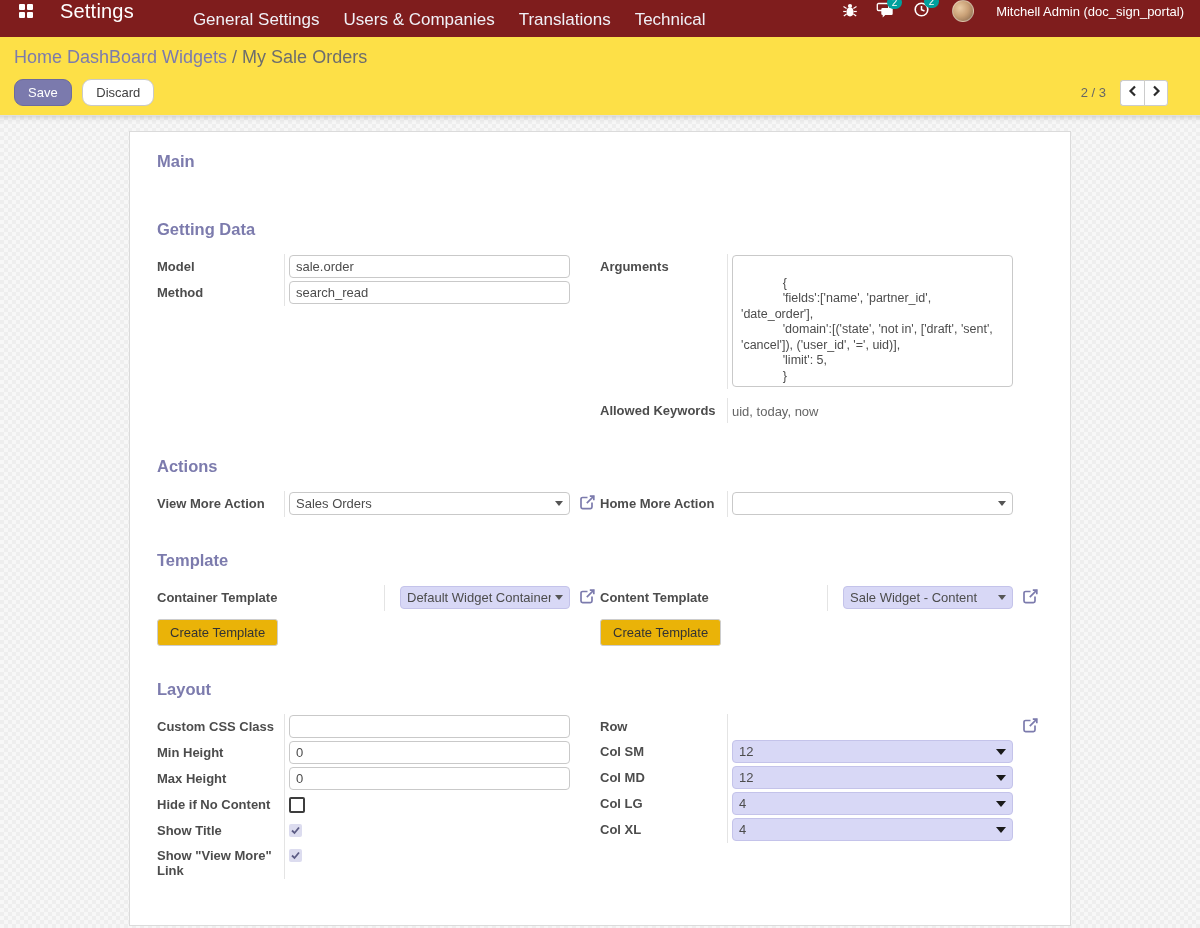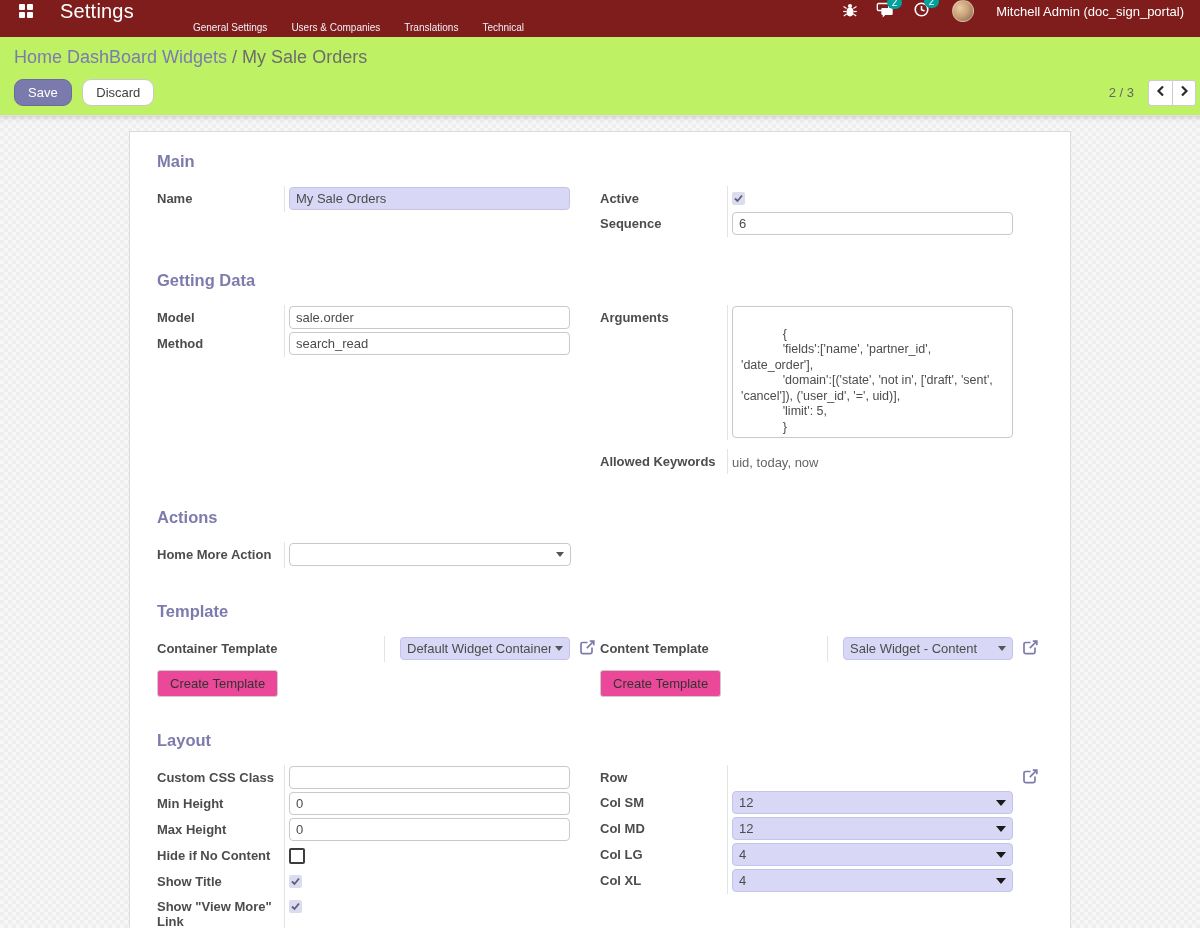--- a/index.html
+++ b/index.html
@@ -4,31 +4,31 @@
 <style>
   * { box-sizing: border-box; margin: 0; padding: 0; }
   html, body { width: 1200px; height: 928px; overflow: hidden; }
   body { font-family: "Liberation Sans", sans-serif; font-size: 13px; color: #4c4c4c; background: #fff; }
 
   
   .navbar { height: 37px; background: #7f1d1d; display: flex; align-items: flex-start; padding: 0 16px 0 14px; color: #fff; }
   .apps-btn { width: 24px; height: 24px; display: flex; align-items: center; justify-content: center; cursor: pointer; margin-right: 22px; }
   .nav-title { font-size: 20px; font-weight: 400; margin-right: 48px; letter-spacing: .2px; }
   .nav-menu { display: flex; align-items: center; gap: 2px; }
-  .nav-item { padding: 22px 11px; font-size: 10px; color: #f0f0f6; cursor: pointer; }
+  .nav-item { padding: 10px 11px; font-size: 17px; color: #f0f0f6; cursor: pointer; }
   .nav-spacer { flex: 1; }
   .systray { display: flex; align-items: center; gap: 18px; }
   .tray-icon { position: relative; display: flex; align-items: center; cursor: pointer; }
   .badge { position: absolute; top: -6px; left: 11px; background: #00a09d; color: #fff; font-size: 10px; line-height: 13px; min-width: 15px; text-align: center; border-radius: 8px; padding: 0 3px; }
   .user-zone { display: flex; align-items: center; gap: 22px; cursor: pointer; margin-left: 4px; }
   .avatar { width: 22px; height: 22px; border-radius: 50%; background: radial-gradient(circle at 35% 35%, #e9cba4 0%, #caa177 45%, #7d6046 100%); border: 1px solid rgba(255,255,255,.35); }
   .user-name { font-size: 13px; color: #fff; }
 
   
-  .control-panel { background: #bef264; padding: 10px 4px 9px 14px; border-bottom: 1px solid #e0e0e0; }
+  .control-panel { background: #fde047; padding: 10px 32px 9px 14px; border-bottom: 1px solid #e0e0e0; }
   .breadcrumb { font-size: 18px; margin-bottom: 11px; color: #6d6d6d; }
   .breadcrumb a { color: #7c7bad; text-decoration: none; cursor: pointer; }
   .bc-sep { margin: 0 5px; color: #6d6d6d; }
   .cp-bottom { display: flex; align-items: center; justify-content: space-between; }
   .btn { font-family: inherit; font-size: 13px; border-radius: 9px; padding: 5px 13px; cursor: pointer; border: 1px solid #c9c9c9; background: #fff; color: #404040; }
   .btn-primary { background: #7b7aad; border-color: #6c6b9e; color: #fff; margin-right: 7px; }
   .pager { display: flex; align-items: center; }
   .pager-value { color: #666; margin-right: 14px; }
   .pager-btns { display: flex; }
   .pager-btn { width: 24px; height: 26px; background: #fff; border: 1px solid #ccc; display: flex; align-items: center; justify-content: center; cursor: pointer; padding: 0; }
@@ -67,21 +67,21 @@
 
   .o-textarea { width: 100%; height: 132px; border: 1px solid #c9c9c9; border-radius: 4px; padding: 4px 8px; font-size: 12.5px; line-height: 15.5px; color: #4c4c4c; white-space: pre-wrap; overflow: hidden; }
   .plain-val { padding-top: 5px; color: #666; }
 
   .cb { display: inline-block; width: 13px; height: 13px; border-radius: 2px; background: #dcdcef; position: relative; margin-top: 5px; cursor: pointer; }
   .cb svg { position: absolute; left: 1px; top: 1px; display: none; }
   .cb.checked svg { display: block; }
   .cb.editable { width: 16px; height: 16px; background: #fff; border: 2px solid #3d3d3d; border-radius: 2px; margin-top: 4px; }
 
   .btnrow { margin-top: 8px; }
-  .btn-secondary { background: #ec4899; border: 1px solid #ccc; color: #333; padding: 5px 12px; border-radius: 3px; font-size: 13px; cursor: pointer; font-family: inherit; }
+  .btn-secondary { background: #eab308; border: 1px solid #ccc; color: #333; padding: 5px 12px; border-radius: 3px; font-size: 13px; cursor: pointer; font-family: inherit; }
 </style>
 </head>
 <body>
 
 <div class="navbar">
   <div class="apps-btn">
     <span>
       <svg width="14" height="14" viewBox="0 0 14 14" fill="#fff">
           <rect x="0" y="0" width="6" height="6" rx="1"></rect>
           <rect x="8" y="0" width="6" height="6" rx="1"></rect>
@@ -164,40 +164,20 @@
         </button>
       </div>
     </div>
   </div>
 </div>
 
 <div class="content">
   <div class="sheet">
 
     <h2 class="section-title">Main</h2>
-    <div class="o-group">
-      <div class="half">
-        <div class="frow">
-          <div class="lbl">Name</div>
-          <div class="fld"><input class="o-input hl" value="My Sale Orders" style=""></div>
-        </div>
-      </div>
-      <div class="half">
-        <div class="frow">
-          <div class="lbl">Active</div>
-          <div class="fld"><span class="cb checked"><svg width="11" height="11" viewBox="0 0 11 11">
-                  <polyline points="2,5.5 4.5,8 9,2.5" fill="none" stroke="#5c5c85" stroke-width="1.8"></polyline>
-                </svg></span></div>
-        </div>
-        <div class="frow">
-          <div class="lbl">Sequence</div>
-          <div class="fld"><input class="o-input" value="6" style=""></div>
-        </div>
-      </div>
-    </div>
 
     <div class="section-gap"></div>
 
     <h2 class="section-title">Getting Data</h2>
     <div class="o-group">
       <div class="half">
         <div class="frow">
           <div class="lbl">Model</div>
           <div class="fld"><input class="o-input" value="sale.order" style=""></div>
         </div>
@@ -226,120 +206,136 @@
         </div>
       </div>
     </div>
 
     <div class="section-gap"></div>
 
     <h2 class="section-title">Actions</h2>
     <div class="o-group">
       <div class="half">
         <div class="frow">
-          <div class="lbl">Home More Action</div>
+          <div class="lbl">View More Action</div>
           <div class="fld">
             <div class="o-select">
-                <span class="sel-text"></span>
-                <span class="caret"></span>
-              </div>
-          </div>
-        </div>
-      </div>
-    </div>
-
-    <div class="section-gap"></div>
-
-    <h2 class="section-title">Template</h2>
-    <div class="o-group">
-      <div class="half wide">
-        <div class="frow">
-          <div class="lbl">Container Template</div>
-          <div class="fld">
-            <div class="o-select hl">
-                <span class="sel-text">Default Widget Container</span>
+                <span class="sel-text">Sales Orders</span>
                 <span class="caret"></span>
               </div>
             <span class="ext-btn"><svg width="17" height="16" viewBox="0 0 17 16" fill="none" stroke="#7c7bad" stroke-width="1.7">
                   <path d="M8.5 2.5 H3.6 a1.6 1.6 0 0 0 -1.6 1.6 V12 a1.6 1.6 0 0 0 1.6 1.6 h7.8 a1.6 1.6 0 0 0 1.6 -1.6 V7.5"></path>
                   <path d="M7.8 8.2 L14.8 1.2"></path>
                   <path d="M10.8 1.2 H14.8 V5.2"></path>
                 </svg></span>
           </div>
         </div>
-        <div class="btnrow">
-          <button class="btn-secondary">Create Template</button>
-        </div>
-      </div>
+      </div>
+      <div class="half">
+        <div class="frow">
+          <div class="lbl">Home More Action</div>
+          <div class="fld">
+            <div class="o-select">
+                <span class="sel-text"></span>
+                <span class="caret"></span>
+              </div>
+          </div>
+        </div>
+      </div>
+    </div>
+
+    <div class="section-gap"></div>
+
+    <h2 class="section-title">Template</h2>
+    <div class="o-group">
       <div class="half wide">
         <div class="frow">
-          <div class="lbl">Content Template</div>
+          <div class="lbl">Container Template</div>
           <div class="fld">
             <div class="o-select hl">
-                <span class="sel-text">Sale Widget - Content</span>
+                <span class="sel-text">Default Widget Container</span>
                 <span class="caret"></span>
               </div>
             <span class="ext-btn"><svg width="17" height="16" viewBox="0 0 17 16" fill="none" stroke="#7c7bad" stroke-width="1.7">
                   <path d="M8.5 2.5 H3.6 a1.6 1.6 0 0 0 -1.6 1.6 V12 a1.6 1.6 0 0 0 1.6 1.6 h7.8 a1.6 1.6 0 0 0 1.6 -1.6 V7.5"></path>
                   <path d="M7.8 8.2 L14.8 1.2"></path>
                   <path d="M10.8 1.2 H14.8 V5.2"></path>
                 </svg></span>
           </div>
         </div>
         <div class="btnrow">
           <button class="btn-secondary">Create Template</button>
         </div>
       </div>
-    </div>
-
-    <div class="section-gap"></div>
-
-    <h2 class="section-title">Layout</h2>
-    <div class="o-group">
-      <div class="half">
-        <div class="frow">
-          <div class="lbl">Custom CSS Class</div>
-          <div class="fld"><input class="o-input" value="" style=""></div>
-        </div>
-        <div class="frow">
-          <div class="lbl">Min Height</div>
-          <div class="fld"><input class="o-input" value="0" style=""></div>
-        </div>
-        <div class="frow">
-          <div class="lbl">Max Height</div>
-          <div class="fld"><input class="o-input" value="0" style=""></div>
-        </div>
-        <div class="frow">
-          <div class="lbl">Hide if No Content</div>
-          <div class="fld"><span class="cb editable"></span></div>
-        </div>
-        <div class="frow">
-          <div class="lbl">Show Title</div>
-          <div class="fld"><span class="cb checked"><svg width="11" height="11" viewBox="0 0 11 11">
-                  <polyline points="2,5.5 4.5,8 9,2.5" fill="none" stroke="#5c5c85" stroke-width="1.8"></polyline>
-                </svg></span></div>
-        </div>
-        <div class="frow">
-          <div class="lbl">Show "View More" Link</div>
-          <div class="fld" style="min-height:36px;"><span class="cb checked"><svg width="11" height="11" viewBox="0 0 11 11">
-                  <polyline points="2,5.5 4.5,8 9,2.5" fill="none" stroke="#5c5c85" stroke-width="1.8"></polyline>
-                </svg></span></div>
-        </div>
-      </div>
-      <div class="half">
-        <div class="frow">
-          <div class="lbl">Row</div>
-          <div class="fld">
+      <div class="half wide">
+        <div class="frow">
+          <div class="lbl">Content Template</div>
+          <div class="fld">
+            <div class="o-select hl">
+                <span class="sel-text">Sale Widget - Content</span>
+                <span class="caret"></span>
+              </div>
             <span class="ext-btn"><svg width="17" height="16" viewBox="0 0 17 16" fill="none" stroke="#7c7bad" stroke-width="1.7">
                   <path d="M8.5 2.5 H3.6 a1.6 1.6 0 0 0 -1.6 1.6 V12 a1.6 1.6 0 0 0 1.6 1.6 h7.8 a1.6 1.6 0 0 0 1.6 -1.6 V7.5"></path>
                   <path d="M7.8 8.2 L14.8 1.2"></path>
                   <path d="M10.8 1.2 H14.8 V5.2"></path>
                 </svg></span>
           </div>
         </div>
+        <div class="btnrow">
+          <button class="btn-secondary">Create Template</button>
+        </div>
+      </div>
+    </div>
+
+    <div class="section-gap"></div>
+
+    <h2 class="section-title">Layout</h2>
+    <div class="o-group">
+      <div class="half">
+        <div class="frow">
+          <div class="lbl">Custom CSS Class</div>
+          <div class="fld"><input class="o-input" value="" style=""></div>
+        </div>
+        <div class="frow">
+          <div class="lbl">Min Height</div>
+          <div class="fld"><input class="o-input" value="0" style=""></div>
+        </div>
+        <div class="frow">
+          <div class="lbl">Max Height</div>
+          <div class="fld"><input class="o-input" value="0" style=""></div>
+        </div>
+        <div class="frow">
+          <div class="lbl">Hide if No Content</div>
+          <div class="fld"><span class="cb editable"></span></div>
+        </div>
+        <div class="frow">
+          <div class="lbl">Show Title</div>
+          <div class="fld"><span class="cb checked"><svg width="11" height="11" viewBox="0 0 11 11">
+                  <polyline points="2,5.5 4.5,8 9,2.5" fill="none" stroke="#5c5c85" stroke-width="1.8"></polyline>
+                </svg></span></div>
+        </div>
+        <div class="frow">
+          <div class="lbl">Show "View More" Link</div>
+          <div class="fld" style="min-height:36px;"><span class="cb checked"><svg width="11" height="11" viewBox="0 0 11 11">
+                  <polyline points="2,5.5 4.5,8 9,2.5" fill="none" stroke="#5c5c85" stroke-width="1.8"></polyline>
+                </svg></span></div>
+        </div>
+      </div>
+      <div class="half">
+        <div class="frow">
+          <div class="lbl">Row</div>
+          <div class="fld">
+            <span class="ext-btn"><svg width="17" height="16" viewBox="0 0 17 16" fill="none" stroke="#7c7bad" stroke-width="1.7">
+                  <path d="M8.5 2.5 H3.6 a1.6 1.6 0 0 0 -1.6 1.6 V12 a1.6 1.6 0 0 0 1.6 1.6 h7.8 a1.6 1.6 0 0 0 1.6 -1.6 V7.5"></path>
+                  <path d="M7.8 8.2 L14.8 1.2"></path>
+                  <path d="M10.8 1.2 H14.8 V5.2"></path>
+                </svg></span>
+          </div>
+        </div>
         <div class="frow">
           <div class="lbl">Col SM</div>
           <div class="fld">
               <div class="o-select hl">
                 <span class="sel-text">12</span>
                 <span class="caret big"></span>
               </div>
             </div>
         </div>
         <div class="frow">

